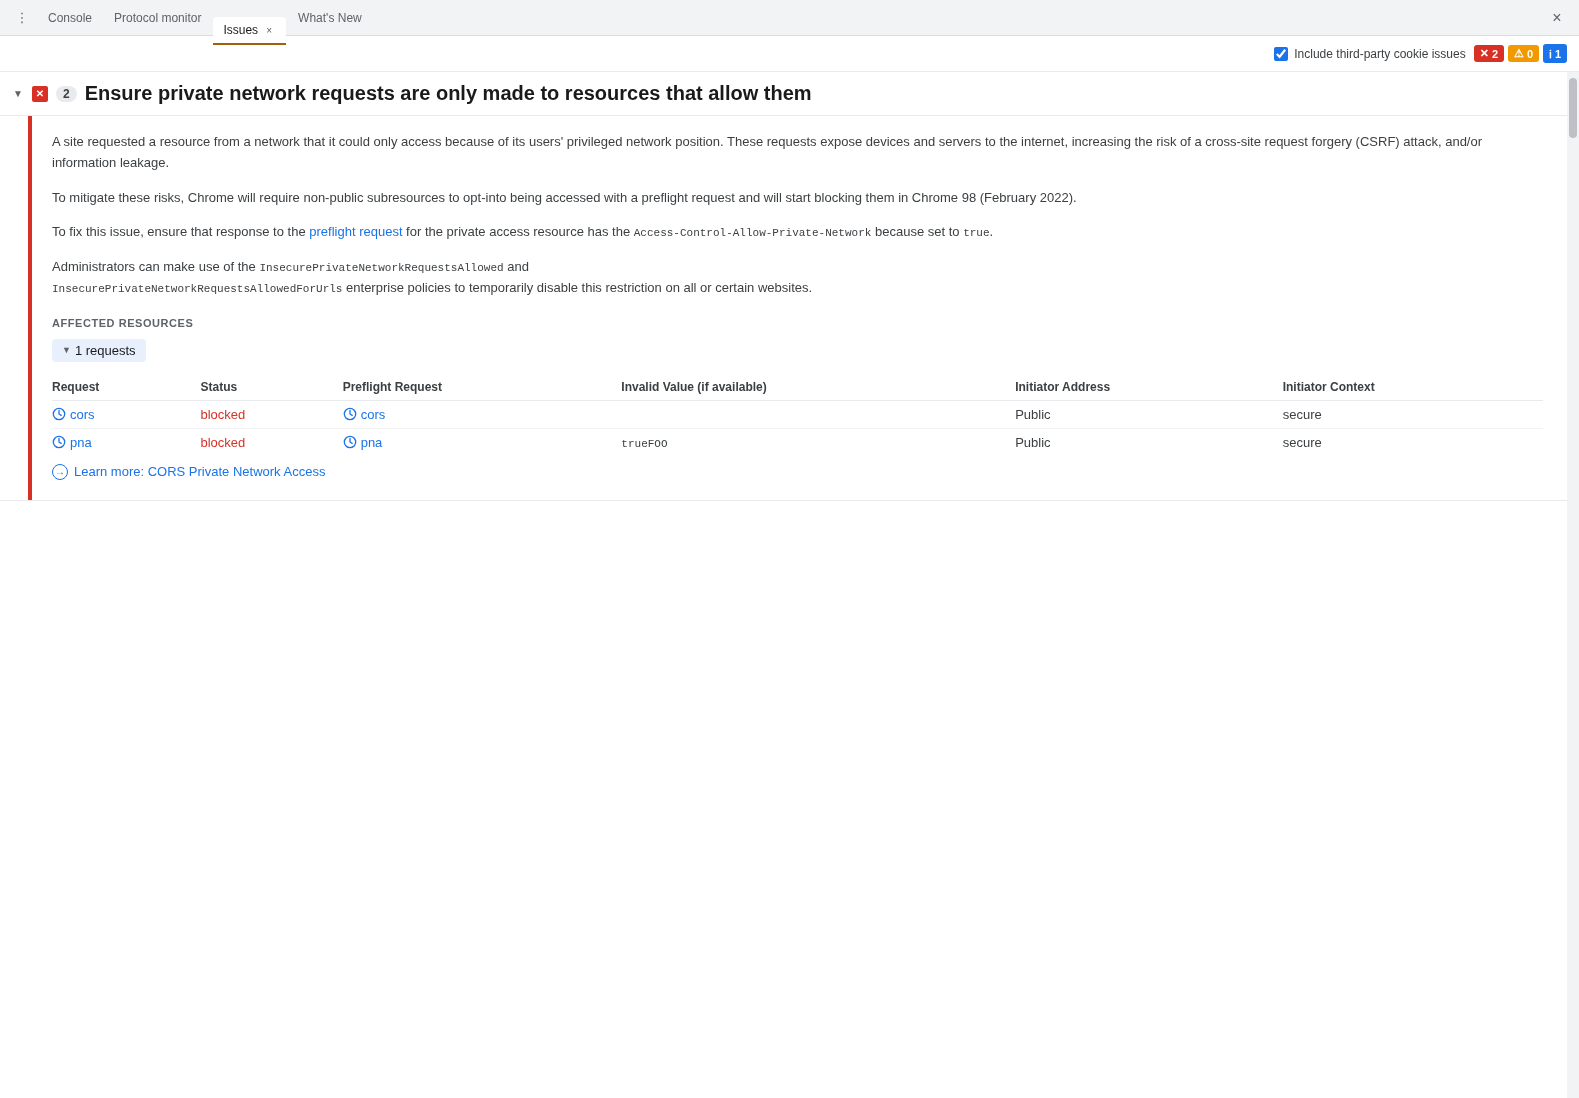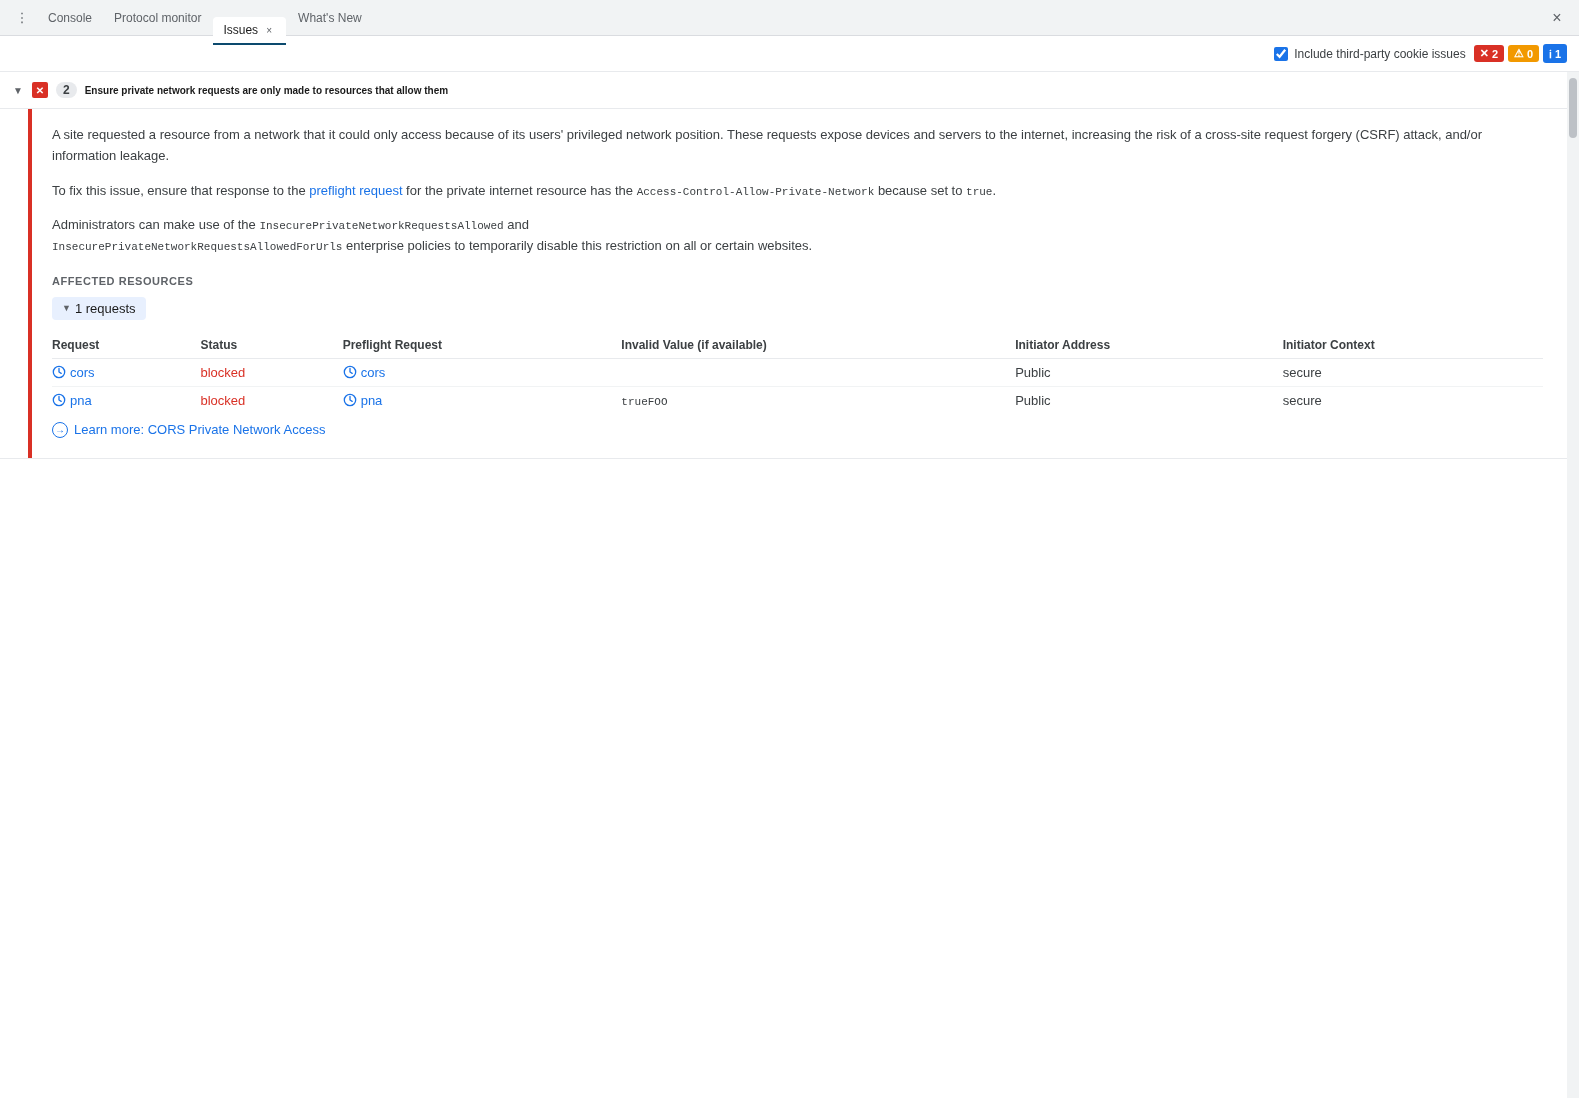--- a/index.html
+++ b/index.html
@@ -47,21 +47,21 @@
       cursor: pointer;
       border-radius: 4px;
       color: #5f6368;
       font-size: 12px;
       gap: 4px;
       white-space: nowrap;
     }
     .tab.active {
       background: #fff;
       color: #1a1a1a;
-      border-bottom: 2px solid #0c4a6e;
+      border-bottom: 2px solid #a16207;
       border-radius: 4px 4px 0 0;
       margin-top: 27px;
     }
     .tab .close-x {
       width: 14px;
       height: 14px;
       display: flex;
       align-items: center;
       justify-content: center;
       border-radius: 50%;
@@ -183,21 +183,21 @@
     }
     .count-badge {
       background: #e8eaed;
       border-radius: 10px;
       padding: 1px 7px;
       font-size: 12px;
       color: #3c4043;
       font-weight: 600;
     }
     .issue-title {
-      font-size: 10px;
+      font-size: 20px;
       font-weight: 600;
       color: #1a1a1a;
     }
 
     
     .issue-body {
       display: flex;
       border-bottom: 1px solid #e8eaed;
     }
     .red-bar {
@@ -384,23 +384,24 @@
       <span class="count-badge">2</span>
       <span class="issue-title">Ensure private network requests are only made to resources that allow them</span>
     </div>
 
     <div class="issue-body">
       <div class="red-bar"></div>
       <div class="issue-content">
 
         <p>A site requested a resource from a network that it could only access because of its users' privileged network position. These requests expose devices and servers to the internet, increasing the risk of a cross-site request forgery (CSRF) attack, and/or information leakage.</p>
 
+        <p>To mitigate these risks, Chrome will require non-public subresources to opt-into being accessed with a preflight request and will start blocking them in Chrome 98 (February 2022).</p>
 
         <p>
-          <span>To fix this issue, ensure that response to the </span><a class="link">preflight request</a><span> for the private internet resource has the </span><code class="code-inline">Access-Control-Allow-Private-Network</code><span> because set to </span><code class="code-inline">true</code><span>.</span>
+          <span>To fix this issue, ensure that response to the </span><a class="link">preflight request</a><span> for the private access resource has the </span><code class="code-inline">Access-Control-Allow-Private-Network</code><span> because set to </span><code class="code-inline">true</code><span>.</span>
         </p>
 
         <p>
           <span>Administrators can make use of the </span><code class="code-inline">InsecurePrivateNetworkRequestsAllowed</code><span> and </span><br><code class="code-inline">InsecurePrivateNetworkRequestsAllowedForUrls</code><span> enterprise policies to temporarily disable this restriction on all or certain websites.</span>
         </p>
 
         <div class="affected-resources-label">AFFECTED RESOURCES</div>
 
         <div class="requests-toggle">
           <span class="tri">▼</span>

